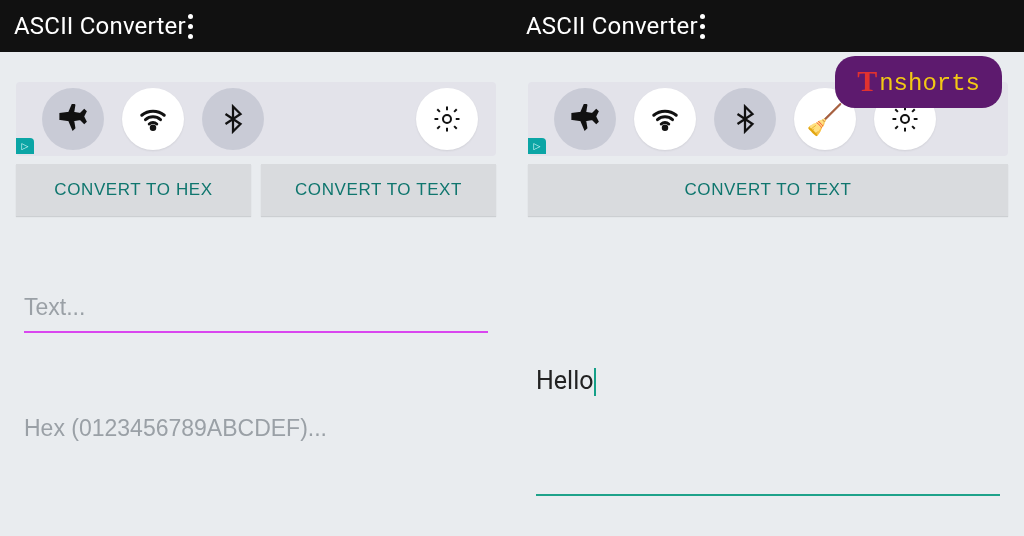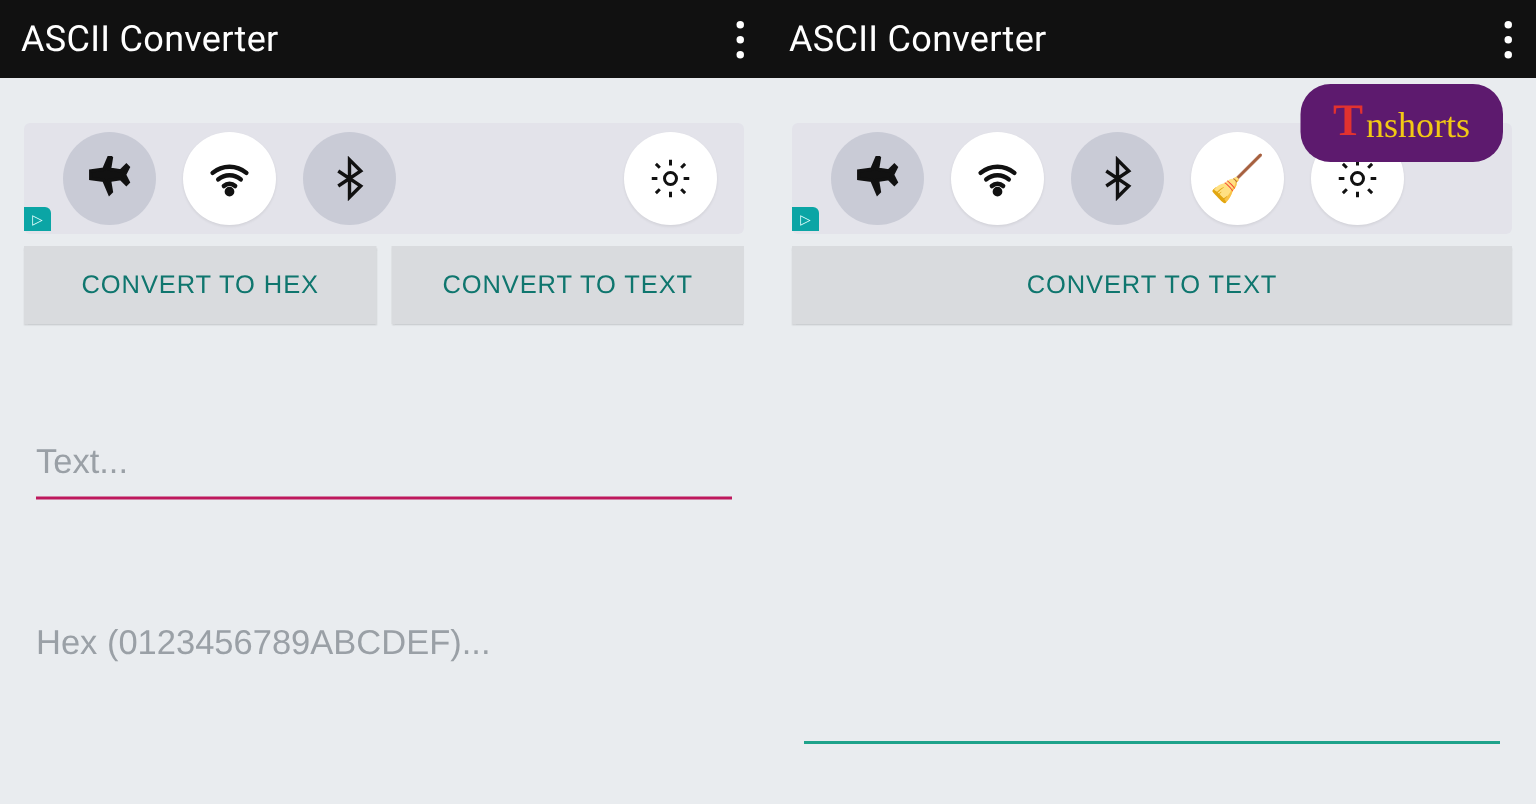--- a/index.html
+++ b/index.html
@@ -19,21 +19,20 @@
     position: relative;
   }
 
   
   .appbar {
     height: 52px;
     background: #111;
     color: #fff;
     display: flex;
     align-items: center;
-    justify-content: space-between;
     padding: 0 14px;
     font-size: 24px;
   }
   .appbar .title { font-weight: 400; letter-spacing: .2px; }
   .appbar .kebab { display: flex; flex-direction: column; gap: 5px; padding: 4px 2px; cursor: pointer; }
   .appbar .kebab span { width: 5px; height: 5px; border-radius: 50%; background: #fff; display:block; }
 
   
   .qs-wrap {
     margin: 30px 16px 6px 16px;
@@ -89,21 +88,21 @@
 
   
   .fields { padding: 0 24px; margin-top: 70px; }
   .tf {
     margin-bottom: 74px;
     position: relative;
   }
   .tf input {
     width: 100%;
     border: none;
-    border-bottom: 2px solid #be185d;
+    border-bottom: 2px solid #d946ef;
     background: transparent;
     font-size: 23px;
     padding: 8px 0 10px 0;
     color: #333;
     outline: none;
   }
   .tf input::placeholder { color: #9aa0a6; }
   .tf.plain input { border-bottom: none; color:#9aa0a6; }
 
   
@@ -125,21 +124,21 @@
     position:absolute;
     top: 56px;
     right: 22px;
     background: #5d1a6e;
     border-radius: 20px;
     padding: 10px 22px 12px 22px;
     display:flex; align-items:center; gap:2px;
     z-index: 5;
   }
   .logo-pill .t1 { color:#e2322f; font-family: Georgia, 'Times New Roman', serif; font-size:30px; font-weight:700; line-height:1; }
-  .logo-pill .rest { color:#f2c914; font-family: Liberation Serif, serif; font-size:24px; font-weight:400; line-height:1; margin-top:6px;}
+  .logo-pill .rest { color:#f2c914; font-family: Liberation Mono, monospace; font-size:24px; font-weight:400; line-height:1; margin-top:6px;}
 
   
   .broom { font-size:30px; }
 </style>
 </head>
 <body>
 
 <div class="pane">
   <div class="appbar">
     <span class="title">ASCII Converter</span>
@@ -239,15 +238,21 @@
             <path d="M12 2v3M12 19v3M4.2 4.2l2.1 2.1M17.7 17.7l2.1 2.1M2 12h3M19 12h3M4.2 19.8l2.1-2.1M17.7 6.3l2.1-2.1"></path>
           </svg>
       </div>
     </div>
   </div>
 
   <div class="btn-row">
     <button class="btn">CONVERT TO TEXT</button>
   </div>
 
+  <div class="hello-wrap">
+    <span class="hello">
+      <span>Hello</span>
+      <span class="caret"></span>
+    </span>
+  </div>
 
   <div class="underline2"></div>
 </div>
 
 </body></html>

